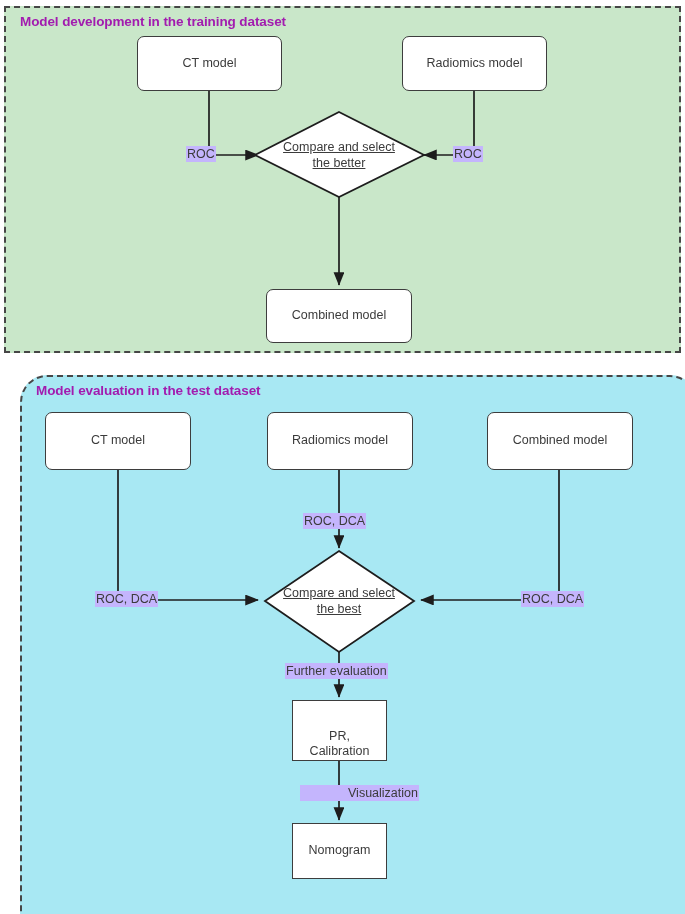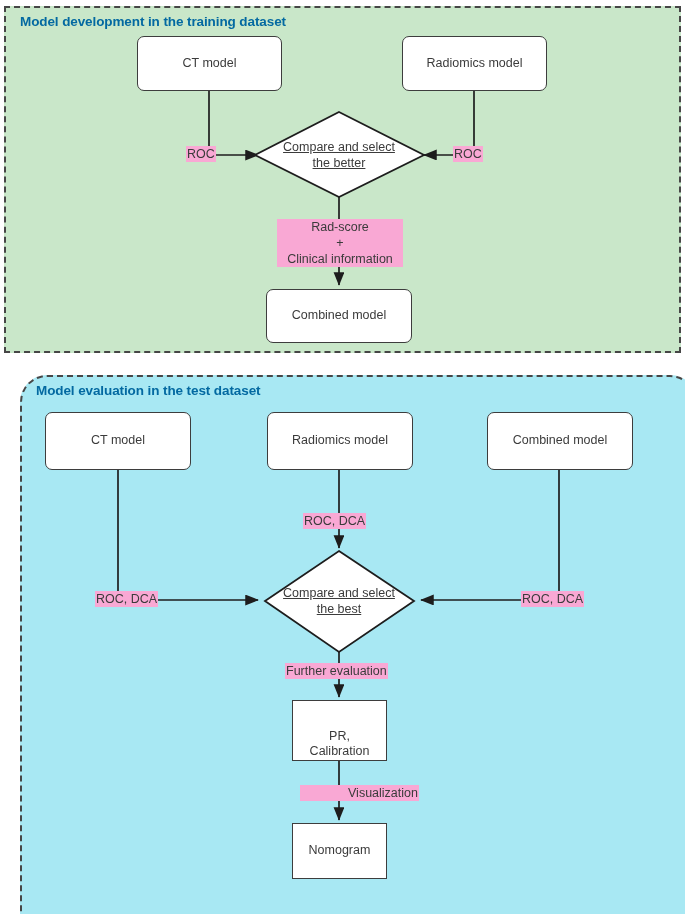--- a/index.html
+++ b/index.html
@@ -39,21 +39,21 @@
     height: 634px;
     background: #a8e8f3;
     border-radius: 27px;
   }
   .panel-title {
     position: absolute;
     left: 14px;
     top: 6px;
     font-size: 13.5px;
     font-weight: bold;
-    color: #0369a1;
+    color: #a21caf;
     letter-spacing: -0.1px;
     white-space: nowrap;
   }
   svg.flow {
     position: absolute;
     left: 0; top: 0;
     width: 685px;
     height: 914px;
     pointer-events: none;
   }
@@ -86,21 +86,21 @@
     justify-content: center;
     text-align: center;
     font-size: 12.5px;
     color: #3b3b3b;
     line-height: 1.3;
     white-space: nowrap;
     text-decoration: underline;
   }
   .edge-label {
     position: absolute;
-    background: #f9a8d4;
+    background: #c4b5fd;
     color: #3b3b3b;
     font-size: 12.5px;
     line-height: 1.28;
     text-align: center;
     padding: 0 1px;
     white-space: nowrap;
   }
   .edge-label.multi { white-space: normal; }
 </style>
 </head>
@@ -164,25 +164,20 @@
         <div>Compare and select</div>
         <div>the better</div>
       </div>
     </div>
   </div>
 
   <div class="edge-label" style="left:186px; top:146px;">ROC</div>
 
   <div class="edge-label" style="left:453px; top:146px;">ROC</div>
 
-  <div class="edge-label multi" style="left:277px; top:219px; width:124px;">
-    <div>Rad-score</div>
-    <div>+</div>
-    <div>Clinical information</div>
-  </div>
 
   <div class="node-box rounded" style="left:266px; top:289px; width:146px; height:54px;">
     <span>Combined model</span>
   </div>
 
   <div class="node-box rounded" style="left:45px; top:412px; width:146px; height:58px;">
     <span>CT model</span>
   </div>
 
   <div class="node-box rounded" style="left:267px; top:412px; width:146px; height:58px;">

